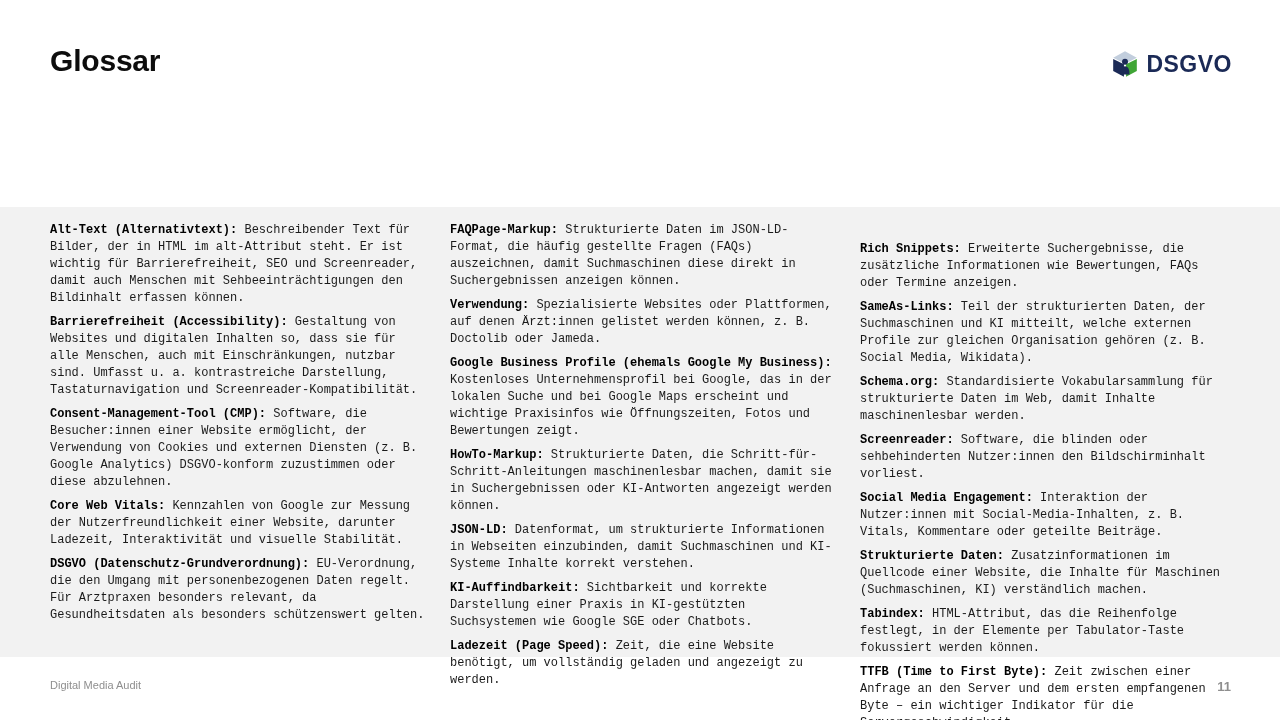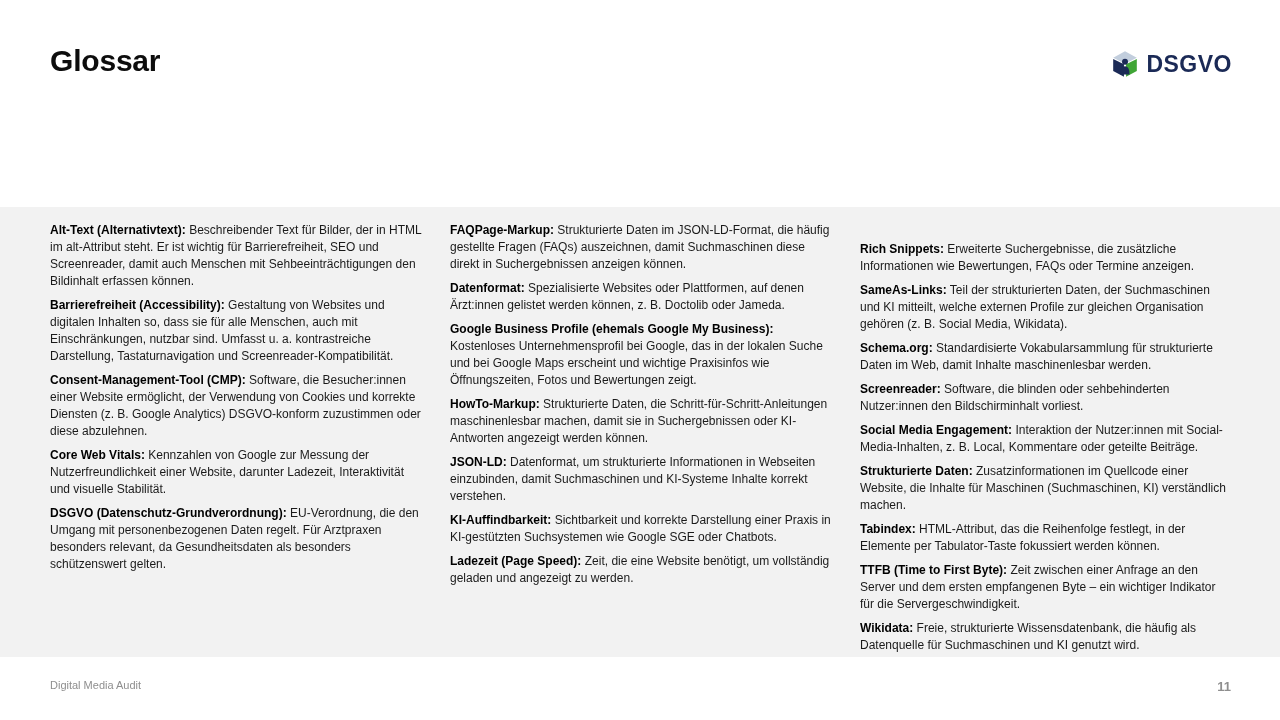--- a/index.html
+++ b/index.html
@@ -27,20 +27,21 @@
   .logo-text {
     font-size: 23px; font-weight: 700; color: #1b2a56;
     letter-spacing: 0.5px;
   }
 
   
   .band {
     position: absolute; left: 0; top: 207px;
     width: 1280px; height: 450px;
     background: #f2f2f2;
+    font-family: Liberation Mono, monospace;
   }
   .columns {
     position: absolute; left: 50px; top: 15px;
     display: flex;
   }
   .col { color: #1a1a1a; }
   .col-1 { width: 375px; margin-right: 25px; }
   .col-2 { width: 385px; margin-right: 25px; }
   .col-3 { width: 370px; margin-top: 19px; }
   .entry {
@@ -77,39 +78,39 @@
       </svg>
     </span>
     <span class="logo-text">DSGVO</span>
   </div>
 
   <div class="band">
     <div class="columns">
         <div class="col col-1">
           <p class="entry"><b>Alt-Text (Alternativtext):</b><span> Beschreibender Text für Bilder, der in HTML im alt-Attribut steht. Er ist wichtig für Barrierefreiheit, SEO und Screenreader, damit auch Menschen mit Sehbeeinträchtigungen den Bildinhalt erfassen können.</span></p>
           <p class="entry"><b>Barrierefreiheit (Accessibility):</b><span> Gestaltung von Websites und digitalen Inhalten so, dass sie für alle Menschen, auch mit Einschränkungen, nutzbar sind. Umfasst u. a. kontrastreiche Darstellung, Tastaturnavigation und Screenreader-Kompatibilität.</span></p>
-          <p class="entry"><b>Consent-Management-Tool (CMP):</b><span> Software, die Besucher:innen einer Website ermöglicht, der Verwendung von Cookies und korrekte Diensten (z. B. Google Analytics) DSGVO-konform zuzustimmen oder diese abzulehnen.</span></p>
+          <p class="entry"><b>Consent-Management-Tool (CMP):</b><span> Software, die Besucher:innen einer Website ermöglicht, der Verwendung von Cookies und externen Diensten (z. B. Google Analytics) DSGVO-konform zuzustimmen oder diese abzulehnen.</span></p>
           <p class="entry"><b>Core Web Vitals:</b><span> Kennzahlen von Google zur Messung der Nutzerfreundlichkeit einer Website, darunter Ladezeit, Interaktivität und visuelle Stabilität.</span></p>
           <p class="entry"><b>DSGVO (Datenschutz-Grundverordnung):</b><span> EU-Verordnung, die den Umgang mit personenbezogenen Daten regelt. Für Arztpraxen besonders relevant, da Gesundheitsdaten als besonders schützenswert gelten.</span></p>
         </div>
         <div class="col col-2">
           <p class="entry"><b>FAQPage-Markup:</b><span> Strukturierte Daten im JSON-LD-Format, die häufig gestellte Fragen (FAQs) auszeichnen, damit Suchmaschinen diese direkt in Suchergebnissen anzeigen können.</span></p>
-          <p class="entry"><b>Datenformat:</b><span> Spezialisierte Websites oder Plattformen, auf denen Ärzt:innen gelistet werden können, z. B. Doctolib oder Jameda.</span></p>
+          <p class="entry"><b>Verwendung:</b><span> Spezialisierte Websites oder Plattformen, auf denen Ärzt:innen gelistet werden können, z. B. Doctolib oder Jameda.</span></p>
           <p class="entry"><b>Google Business Profile (ehemals Google My Business):</b><span> Kostenloses Unternehmensprofil bei Google, das in der lokalen Suche und bei Google Maps erscheint und wichtige Praxisinfos wie Öffnungszeiten, Fotos und Bewertungen zeigt.</span></p>
           <p class="entry"><b>HowTo-Markup:</b><span> Strukturierte Daten, die Schritt-für-Schritt-Anleitungen maschinenlesbar machen, damit sie in Suchergebnissen oder KI-Antworten angezeigt werden können.</span></p>
           <p class="entry"><b>JSON-LD:</b><span> Datenformat, um strukturierte Informationen in Webseiten einzubinden, damit Suchmaschinen und KI-Systeme Inhalte korrekt verstehen.</span></p>
           <p class="entry"><b>KI-Auffindbarkeit:</b><span> Sichtbarkeit und korrekte Darstellung einer Praxis in KI-gestützten Suchsystemen wie Google SGE oder Chatbots.</span></p>
           <p class="entry"><b>Ladezeit (Page Speed):</b><span> Zeit, die eine Website benötigt, um vollständig geladen und angezeigt zu werden.</span></p>
         </div>
         <div class="col col-3">
           <p class="entry"><b>Rich Snippets:</b><span> Erweiterte Suchergebnisse, die zusätzliche Informationen wie Bewertungen, FAQs oder Termine anzeigen.</span></p>
           <p class="entry"><b>SameAs-Links:</b><span> Teil der strukturierten Daten, der Suchmaschinen und KI mitteilt, welche externen Profile zur gleichen Organisation gehören (z. B. Social Media, Wikidata).</span></p>
           <p class="entry"><b>Schema.org:</b><span> Standardisierte Vokabularsammlung für strukturierte Daten im Web, damit Inhalte maschinenlesbar werden.</span></p>
           <p class="entry"><b>Screenreader:</b><span> Software, die blinden oder sehbehinderten Nutzer:innen den Bildschirminhalt vorliest.</span></p>
-          <p class="entry"><b>Social Media Engagement:</b><span> Interaktion der Nutzer:innen mit Social-Media-Inhalten, z. B. Local, Kommentare oder geteilte Beiträge.</span></p>
+          <p class="entry"><b>Social Media Engagement:</b><span> Interaktion der Nutzer:innen mit Social-Media-Inhalten, z. B. Vitals, Kommentare oder geteilte Beiträge.</span></p>
           <p class="entry"><b>Strukturierte Daten:</b><span> Zusatzinformationen im Quellcode einer Website, die Inhalte für Maschinen (Suchmaschinen, KI) verständlich machen.</span></p>
           <p class="entry"><b>Tabindex:</b><span> HTML-Attribut, das die Reihenfolge festlegt, in der Elemente per Tabulator-Taste fokussiert werden können.</span></p>
           <p class="entry"><b>TTFB (Time to First Byte):</b><span> Zeit zwischen einer Anfrage an den Server und dem ersten empfangenen Byte – ein wichtiger Indikator für die Servergeschwindigkeit.</span></p>
           <p class="entry"><b>Wikidata:</b><span> Freie, strukturierte Wissensdatenbank, die häufig als Datenquelle für Suchmaschinen und KI genutzt wird.</span></p>
         </div>
       </div>
   </div>
 
   <div class="footer-left">Digital Media Audit</div>
   <div class="footer-right">11</div>

